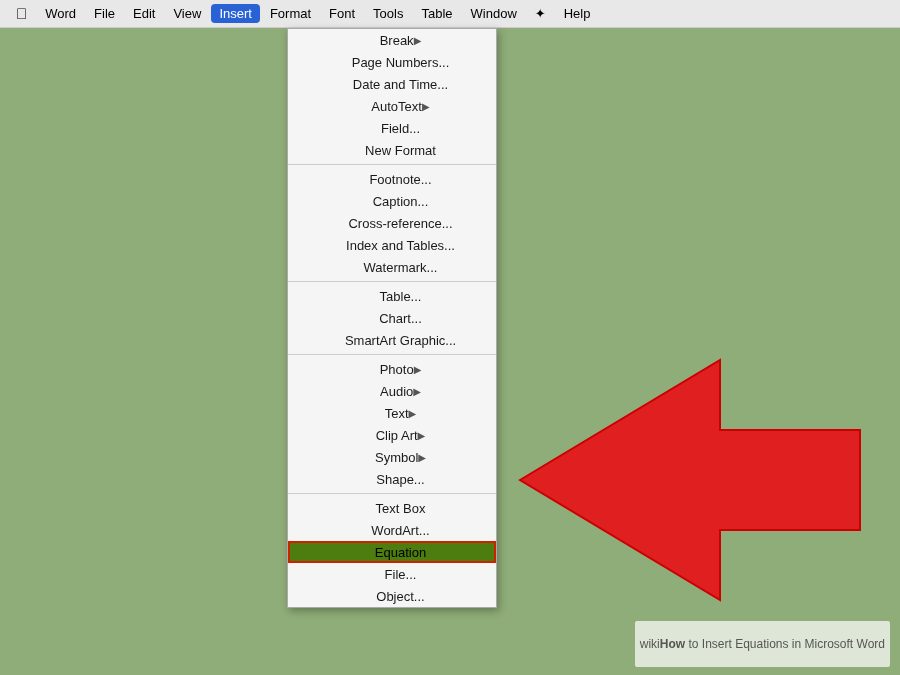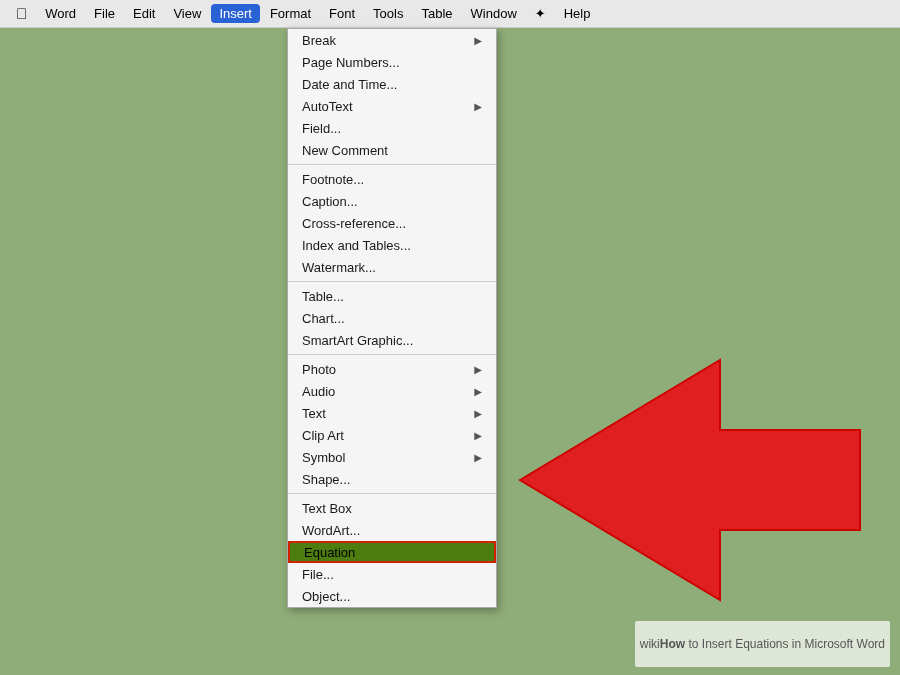--- a/index.html
+++ b/index.html
@@ -54,22 +54,22 @@
       border: 1px solid #aaa;
       box-shadow: 2px 3px 8px rgba(0,0,0,0.3);
       z-index: 200;
       font-size: 13px;
       color: #1a1a1a;
     }
 
     .menu-item {
       display: flex;
       align-items: center;
-      justify-content: space-between;
-      padding: 3px 14px 3px 14px;
+      justify-content: center;
+      padding: 3px 14px 3px 31px;
       cursor: pointer;
       white-space: nowrap;
       height: 22px;
     }
     .menu-item.highlighted {
       background: #2962d4;
       color: #fff;
     }
     .menu-separator {
       height: 1px;
@@ -147,21 +147,21 @@
     <span>Date and Time...</span>
   </div>
   <div class="menu-item">
     <span>AutoText</span>
     <span class="arrow-right">▶</span>
   </div>
   <div class="menu-item">
     <span>Field...</span>
   </div>
   <div class="menu-item">
-    <span>New Comment</span>
+    <span>New Format</span>
   </div>
 
   <div class="menu-separator"></div>
 
   <div class="menu-item">
     <span>Footnote...</span>
   </div>
   <div class="menu-item">
     <span>Caption...</span>
   </div>

